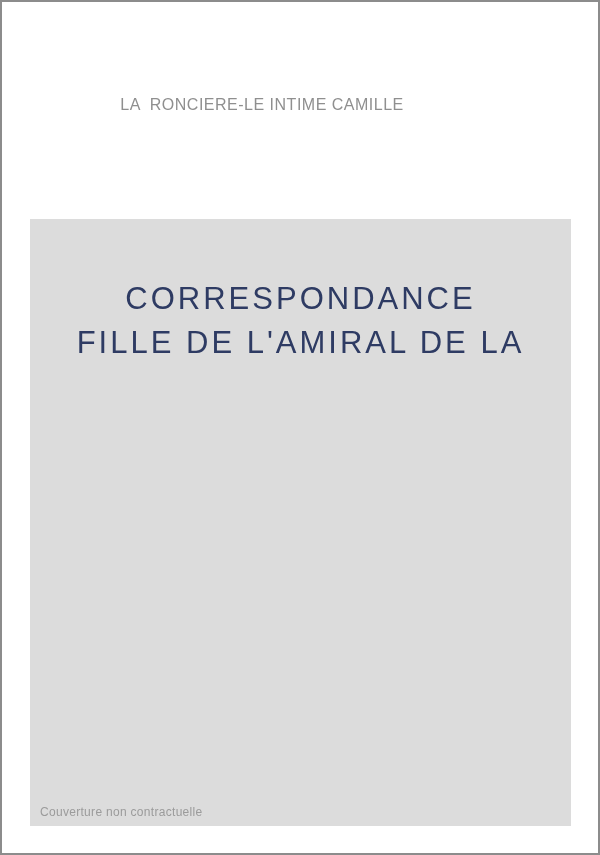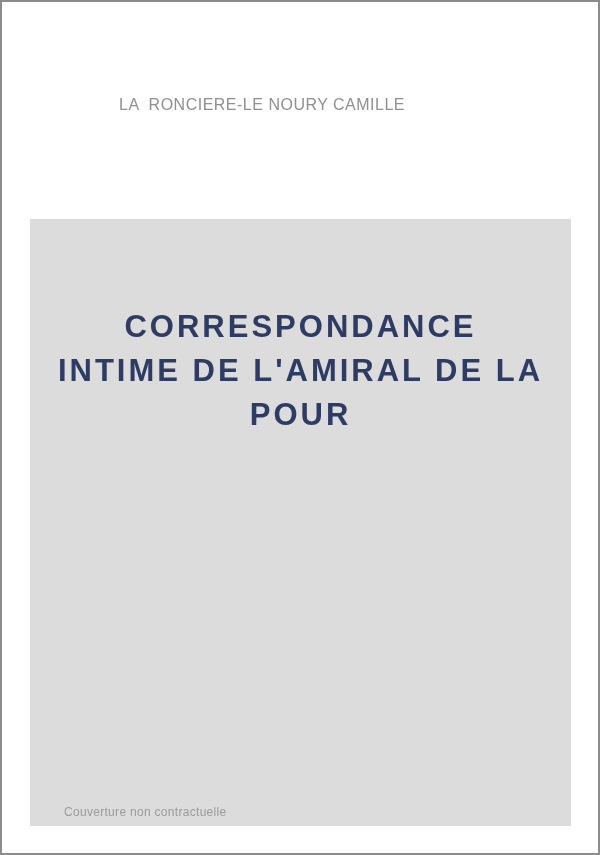--- a/index.html
+++ b/index.html
@@ -30,48 +30,46 @@
   }
   .title-box {
     position: absolute;
     left: 28px;
     top: 217px;
     width: 541px;
     height: 607px;
     background: #dcdcdc;
   }
   .title {
-    padding-top: 86px;
+    padding-top: 58px;
     text-align: center;
     color: #2e3b63;
     font-size: 31px;
-    font-weight: 700;
+    font-weight: 400;
     line-height: 44px;
     letter-spacing: 3px;
   }
   .title-line {
     white-space: pre;
   }
   .disclaimer {
     position: absolute;
     left: 10px;
     bottom: 7px;
     font-size: 12px;
     letter-spacing: 0.3px;
     color: #9b9b9b;
-    margin-left: 24px;
   }
 </style>
 </head>
 <body>
 
-<div class="author">LA  RONCIERE-LE NOURY CAMILLE</div>
+<div class="author">LA  RONCIERE-LE INTIME CAMILLE</div>
 
 <div class="title-box">
 
   <div class="title">
     <div class="title-line">CORRESPONDANCE</div>
-    <div class="title-line">INTIME DE L'AMIRAL DE LA</div>
-    <div class="title-line">POUR</div>
+    <div class="title-line">FILLE DE L'AMIRAL DE LA</div>
   </div>
 
   <div class="disclaimer">Couverture non contractuelle</div>
 </div>
 
 </body></html>

